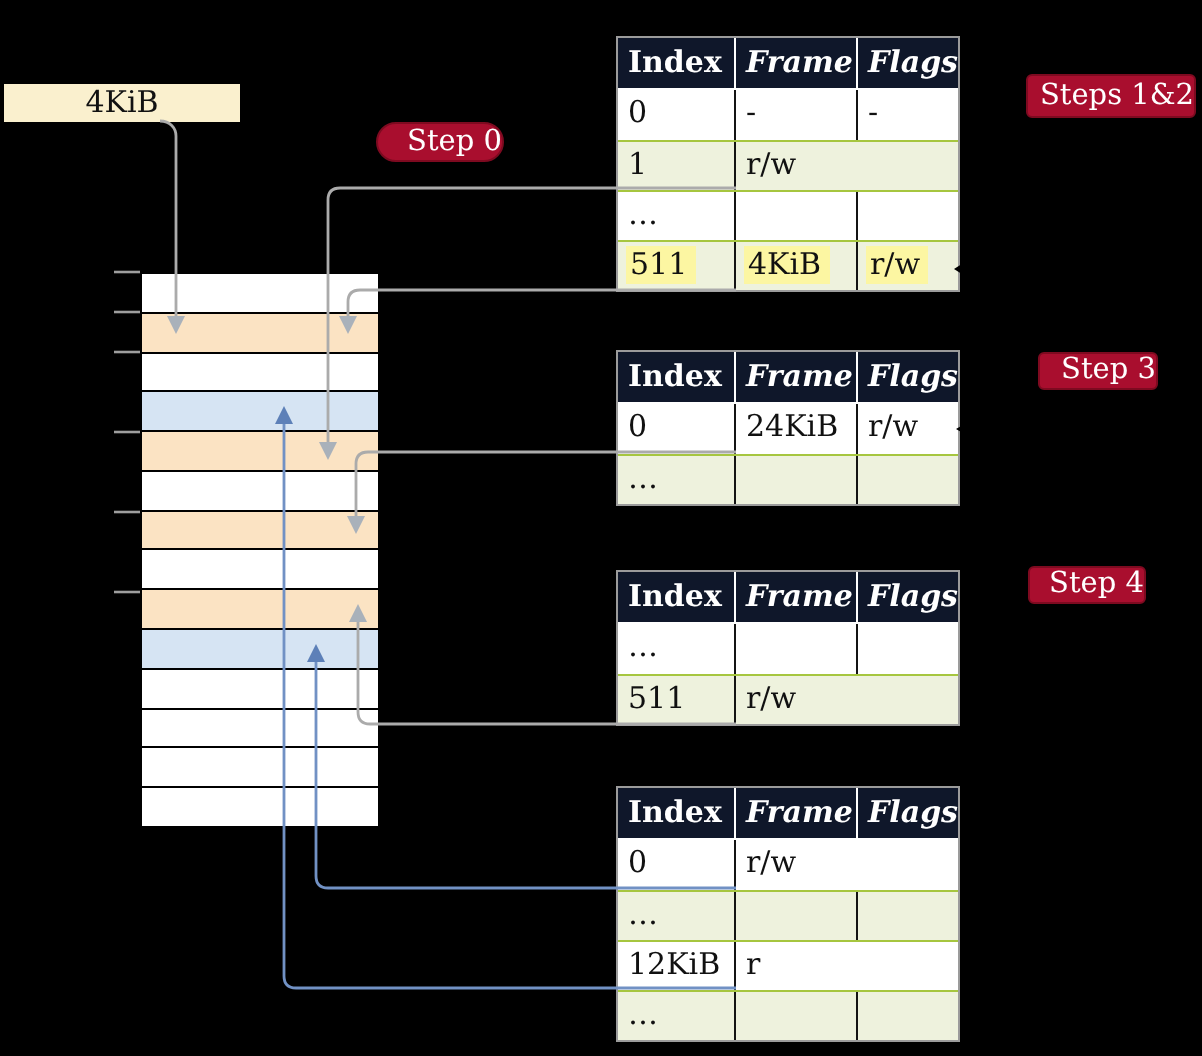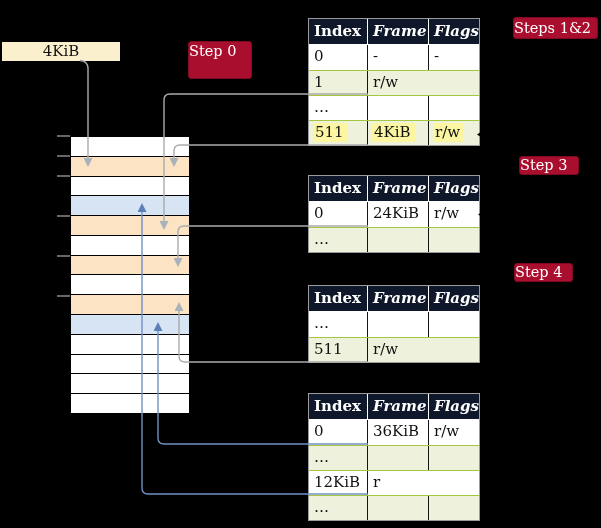--- a/index.html
+++ b/index.html
@@ -9,23 +9,23 @@
     font-family:"DejaVu Serif","Liberation Serif",serif; overflow:hidden;
   }
   
   #frame-label {
     position:absolute; left:2px; top:42px; width:118px; height:19px;
     background:#FAF0CE; color:#111; font-size:15px; line-height:19px; text-align:center;
   }
   
   .badge {
     position:absolute; background:#A90E2E; border:1px solid #7E0A20; border-radius:3px;
-    color:#fff; font-size:14.5px; text-align:left;
-  }
-  #badge-step0   { left:188px; top:41px;  width:64px; height:38px; line-height:18px; }
+    color:#fff; font-size:14.5px; text-align:right;margin-top:20px;
+  }
+  #badge-step0   { left:188px; top:41px;  width:64px; height:20px; line-height:18px;border-radius:10px; }
   #badge-steps12 { left:513px; top:17px;  width:85px; height:22px; line-height:20px; }
   #badge-step3   { left:519px; top:156px; width:60px; height:19px; line-height:17px; }
   #badge-step4   { left:514px; top:263px; width:59px; height:19px; line-height:17px; }
   
   #memory {
     position:absolute; left:70px; top:136px; width:120px; height:278px;
     border:1px solid #000; display:flex; flex-direction:column; background:#fff;
   }
   #memory .mrow { flex:1 1 0; }
   #memory .mrow + .mrow { border-top:1px solid #000; }
@@ -149,21 +149,20 @@
       </div>
     </div>
   <div class="ptable" id="table-3">
       <div class="hrow">
         <div class="c">Index</div>
         <div class="c">Frame</div>
         <div class="c">Flags</div>
       </div>
       <div class="brow">
         <div class="c">0</div>
-        <div class="c">36KiB</div>
         <div class="c">r/w</div>
       </div>
       <div class="brow alt">
         <div class="c">…</div>
         <div class="c"></div>
         <div class="c"></div>
       </div>
       <div class="brow">
         <div class="c">12KiB</div>
         <div class="c">r</div>

